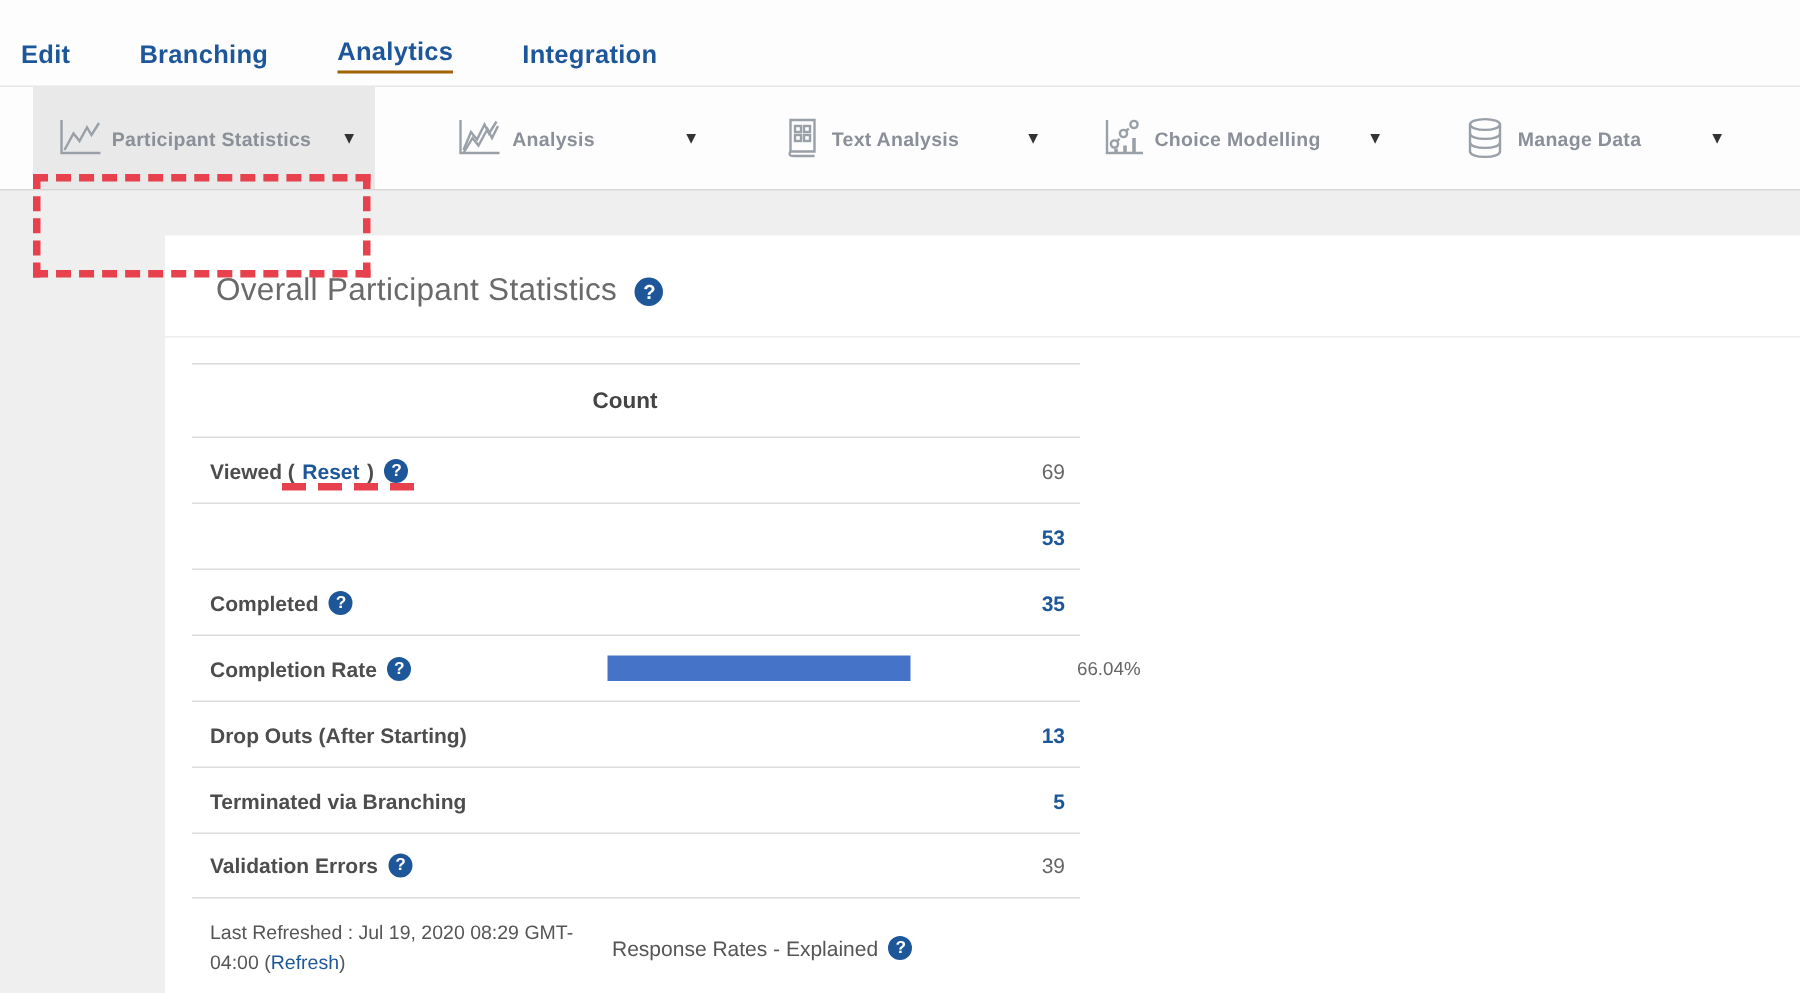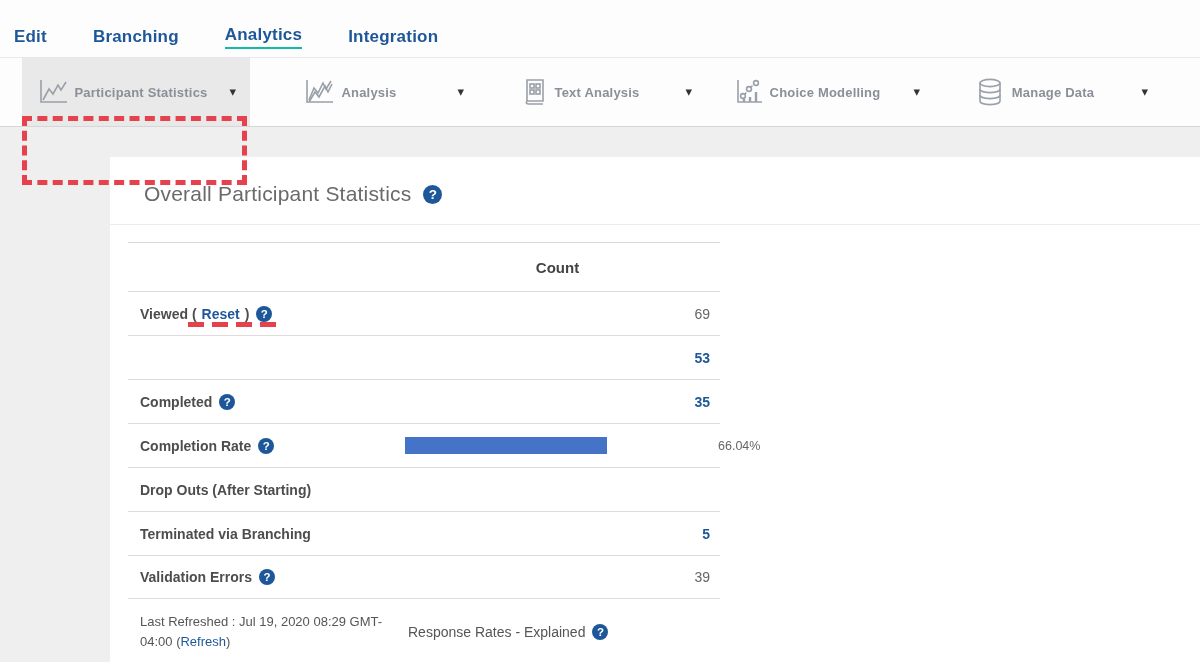--- a/index.html
+++ b/index.html
@@ -21,21 +21,21 @@
   }
   .nav-item {
     color:#1e5799;
     font-size:17px;
     font-weight:700;
     letter-spacing:.2px;
     cursor:pointer;
     padding-bottom:2px;
     text-decoration:none;
   }
-  .nav-item.active { border-bottom:2px solid #14b8a6; }
+  .nav-item.active { border-bottom:2px solid #a16207; }
 
   
   .toolbar {
     background:#fdfdfd;
     border-top:1px solid #e8e8e8;
     border-bottom:1px solid #d6d6d6;
     height:70px;
     display:flex;
     padding-left:22px;
     position:relative;
@@ -132,21 +132,21 @@
   }
   .t-head {
     border-top:1px solid #d9d9d9;
     height:49px;
     display:flex;
     align-items:center;
   }
   .t-head .spacer { width:267px; }
   .t-head .count-h {
     flex:1;
-    text-align:center;
+    text-align:left;
     color:#444444;
     font-size:15px;
     font-weight:700;
   }
   .t-row {
     border-top:1px solid #dcdcdc;
     height:44px;
     display:flex;
     align-items:center;
     padding-left:12px;
@@ -360,20 +360,21 @@
           <div class="bar-fill" style="width: 66.04%;"></div>
         </div>
         <span class="bar-pct">66.04%</span>
       </div>
     </div>
 
     <div class="t-row">
       <div class="cell-label">
         <span>Drop Outs (After Starting)</span>
       </div>
+      <div class="cell-value accent">13</div>
     </div>
 
     <div class="t-row">
       <div class="cell-label">
         <span>Terminated via Branching</span>
       </div>
       <div class="cell-value accent">5</div>
     </div>
 
     <div class="t-row last">

